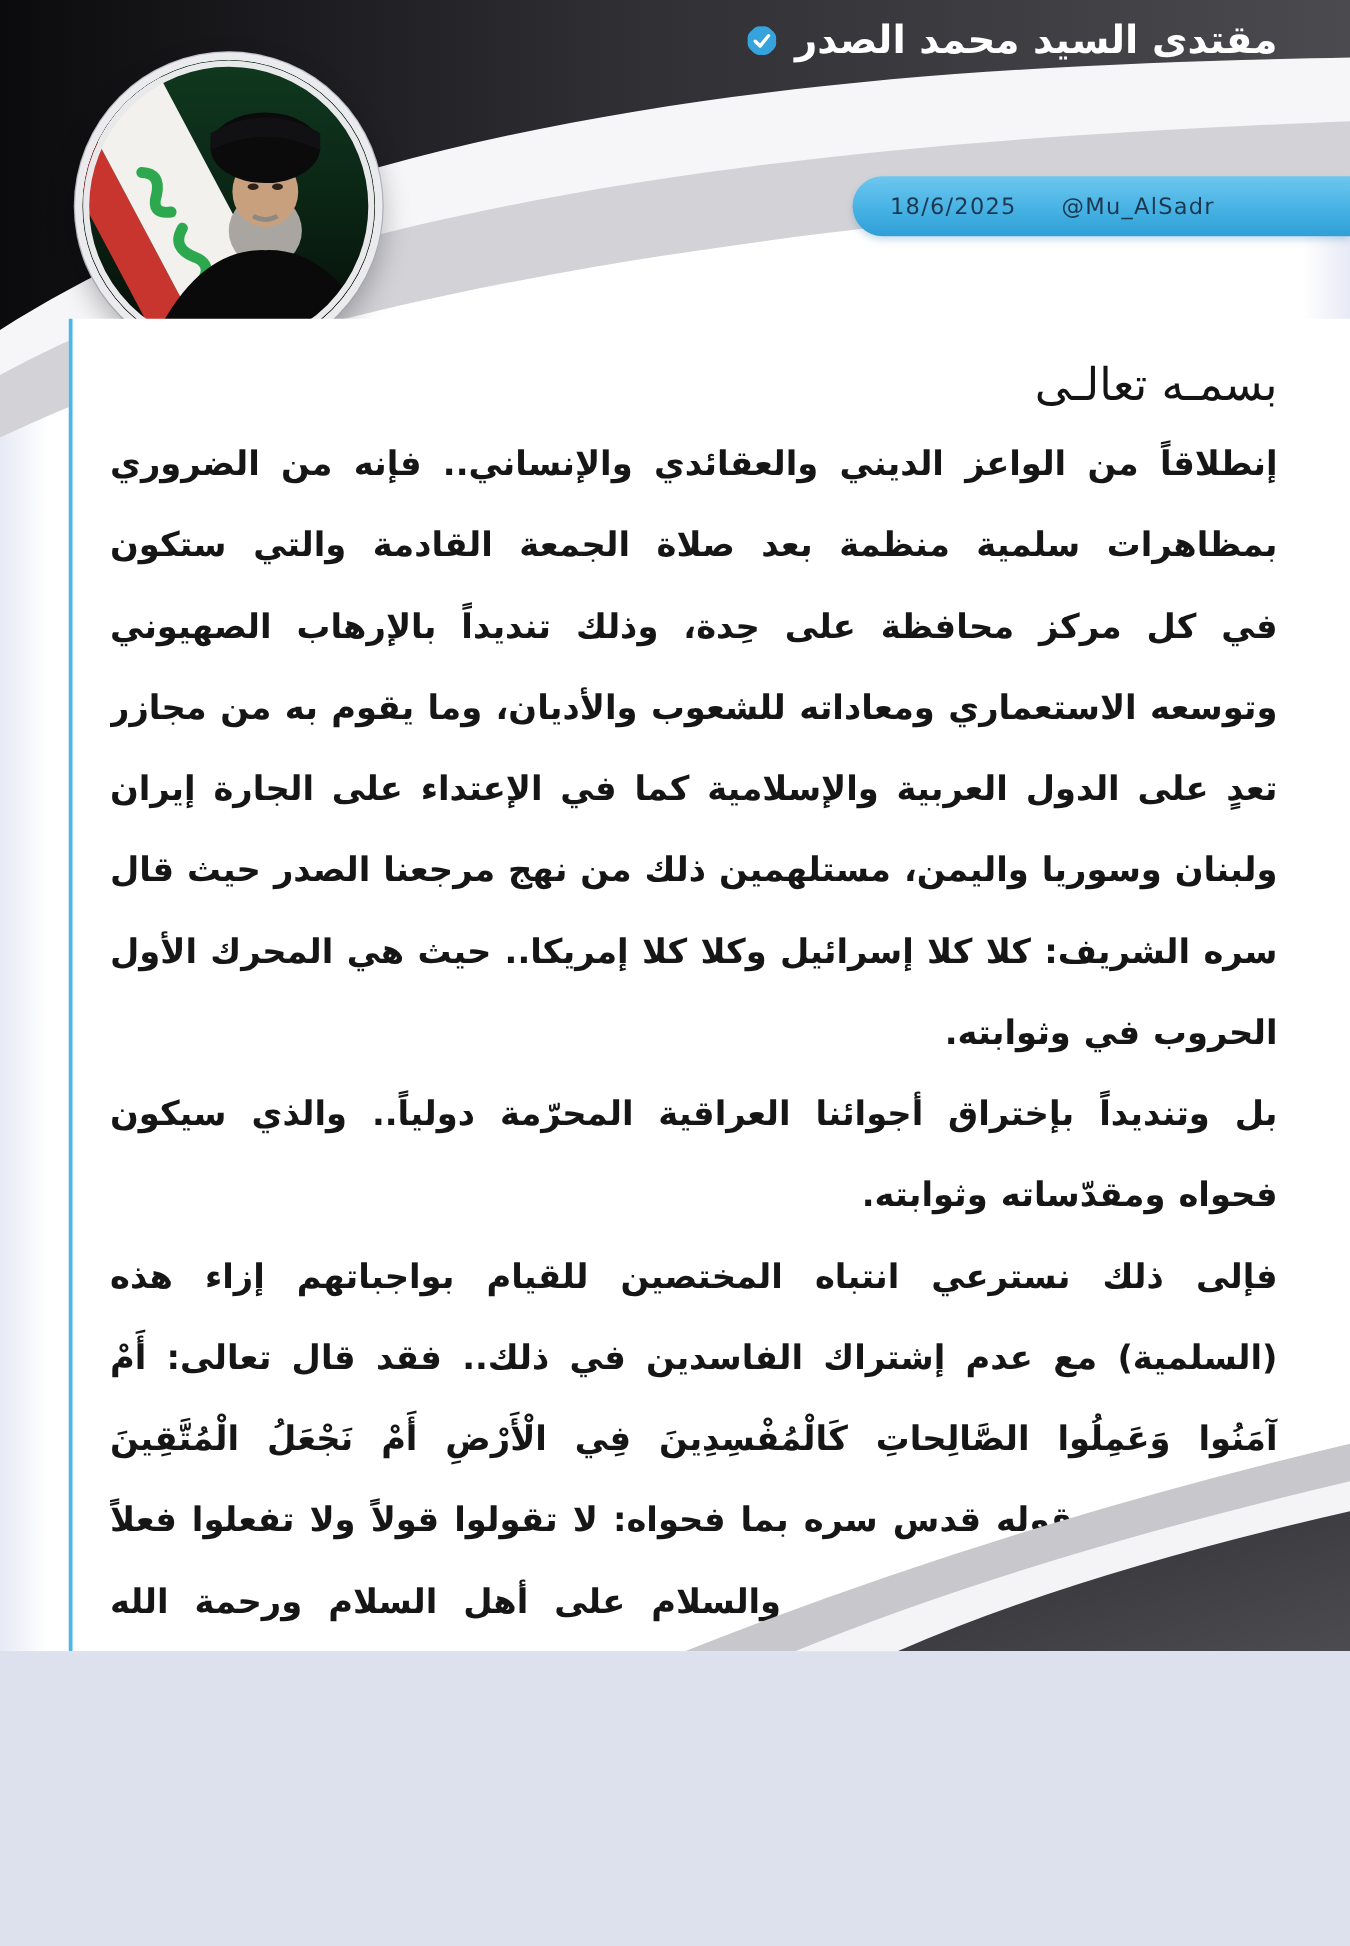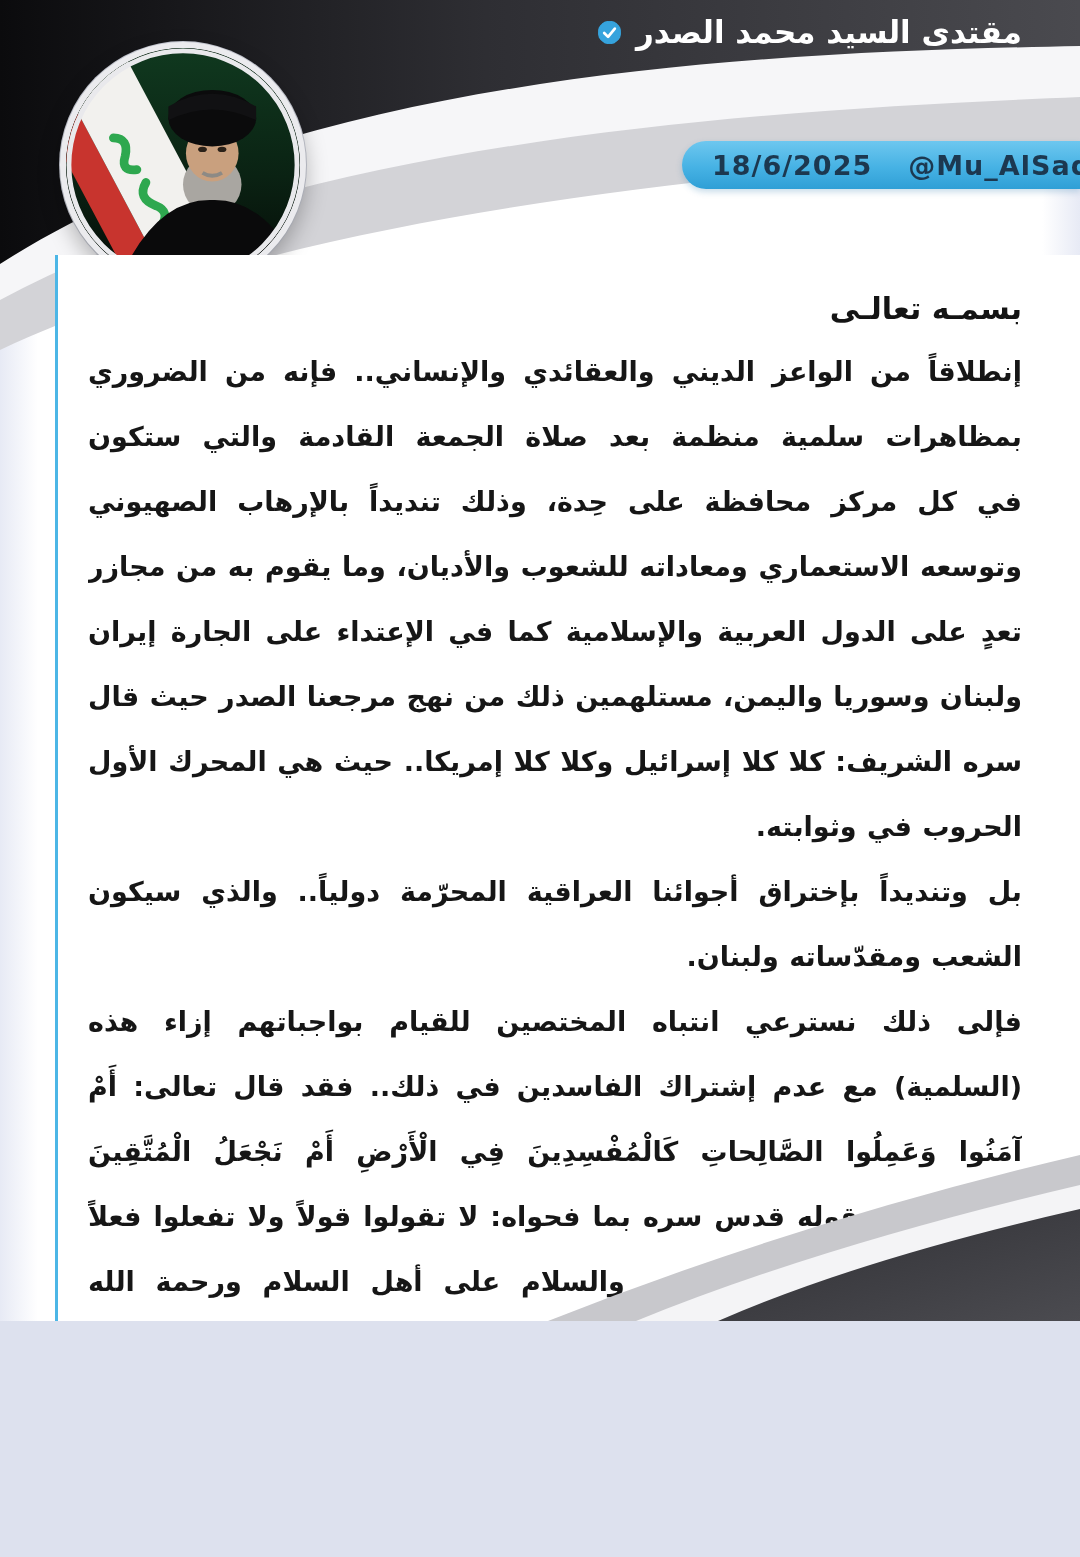--- a/index.html
+++ b/index.html
@@ -22,34 +22,34 @@
     border:6px solid #ebebee;overflow:hidden;background:#0a140c;
     box-shadow:0 10px 22px rgba(0,0,0,.28), 0 0 0 1px #c9ccd6;
   }
   .avatar-wrap svg{width:100%;height:100%;}
   
   .date-pill{
     position:absolute;top:141px;right:0;width:368px;height:48px;
     border-radius:25px 0 0 25px;
     background:linear-gradient(180deg,#6ec7ef 0%,#46b2e4 55%,#2f9fd6 100%);
     display:flex;align-items:center;direction:ltr;padding-left:30px;gap:36px;
-    color:#1c3850;font-size:27px;font-weight:bold;letter-spacing:1px;
+    color:#1c3850;font-size:18px;font-weight:normal;letter-spacing:1px;
     box-shadow:0 3px 6px rgba(40,120,170,.25);
   }
   
   .card{
     position:absolute;left:55px;top:255px;width:1025px;height:1258px;
     border-left:3px solid #4cb6e6;border-bottom:3px solid #4cb6e6;
     background:#ffffff;box-sizing:border-box;
   }
   .card-text{
     direction:rtl;padding:24px 58px 0 30px;color:#1b1b1b;
   }
   .greeting{
-    font-size:30px;font-weight:bold;line-height:60px;text-align:right;color:#141414;
+    font-size:36px;font-weight:normal;line-height:60px;text-align:right;color:#141414;
   }
   .line{
     font-size:27px;font-weight:bold;line-height:65px;height:65px;overflow:hidden;
     text-align:justify;text-align-last:justify;word-spacing:1px;color:#161616;
   }
   .line.last{text-align-last:right;}
   .signature{
     position:absolute;left:118px;top:1408px;direction:rtl;
     font-size:33px;font-weight:bold;color:#1f1f1f;
   }
@@ -156,21 +156,21 @@
       <div>
           <div class="line">إنطلاقاً من الواعز الديني والعقائدي والإنساني.. فإنه من الضروري الخروج</div>
           <div class="line">بمظاهرات سلمية منظمة بعد صلاة الجمعة القادمة والتي ستكون موحدة</div>
           <div class="line">في كل مركز محافظة على حِدة، وذلك تنديداً بالإرهاب الصهيوني والإمريكي</div>
           <div class="line">وتوسعه الاستعماري ومعاداته للشعوب والأديان، وما يقوم به من مجازر ومن</div>
           <div class="line">تعدٍ على الدول العربية والإسلامية كما في الإعتداء على الجارة إيران وفلسطين</div>
           <div class="line">ولبنان وسوريا واليمن، مستلهمين ذلك من نهج مرجعنا الصدر حيث قال قدس</div>
           <div class="line">سره الشريف: كلا كلا إسرائيل وكلا كلا إمريكا.. حيث هي المحرك الأول لكل</div>
           <div class="line last">الحروب في وثوابته.</div>
           <div class="line">بل وتنديداً بإختراق أجوائنا العراقية المحرّمة دولياً.. والذي سيكون ضرراً على</div>
-          <div class="line last">الشعب ومقدّساته ولبنان.</div>
+          <div class="line last">فحواه ومقدّساته وثوابته.</div>
           <div class="line">فإلى ذلك نسترعي انتباه المختصين للقيام بواجباتهم إزاء هذه المظاهرة</div>
           <div class="line">(السلمية) مع عدم إشتراك الفاسدين في ذلك.. فقد قال تعالى: أَمْ نَجْعَلُ الَّذِينَ</div>
           <div class="line last">آمَنُوا وَعَمِلُوا الصَّالِحاتِ كَالْمُفْسِدِينَ فِي الْأَرْضِ أَمْ نَجْعَلُ الْمُتَّقِينَ كَالْفُجَّارِ.</div>
           <div class="line">وأخيراً أكرر قوله قدس سره بما فحواه: لا تقولوا قولاً ولا تفعلوا فعلاً إلا بعد</div>
           <div class="line last">مراجعة حوزتكم وعلمائكم.. والسلام على أهل السلام ورحمة الله وبركاته.</div>
         </div>
     </div>
   </div>
 
   <div class="signature">مقتدى الصدر</div>

